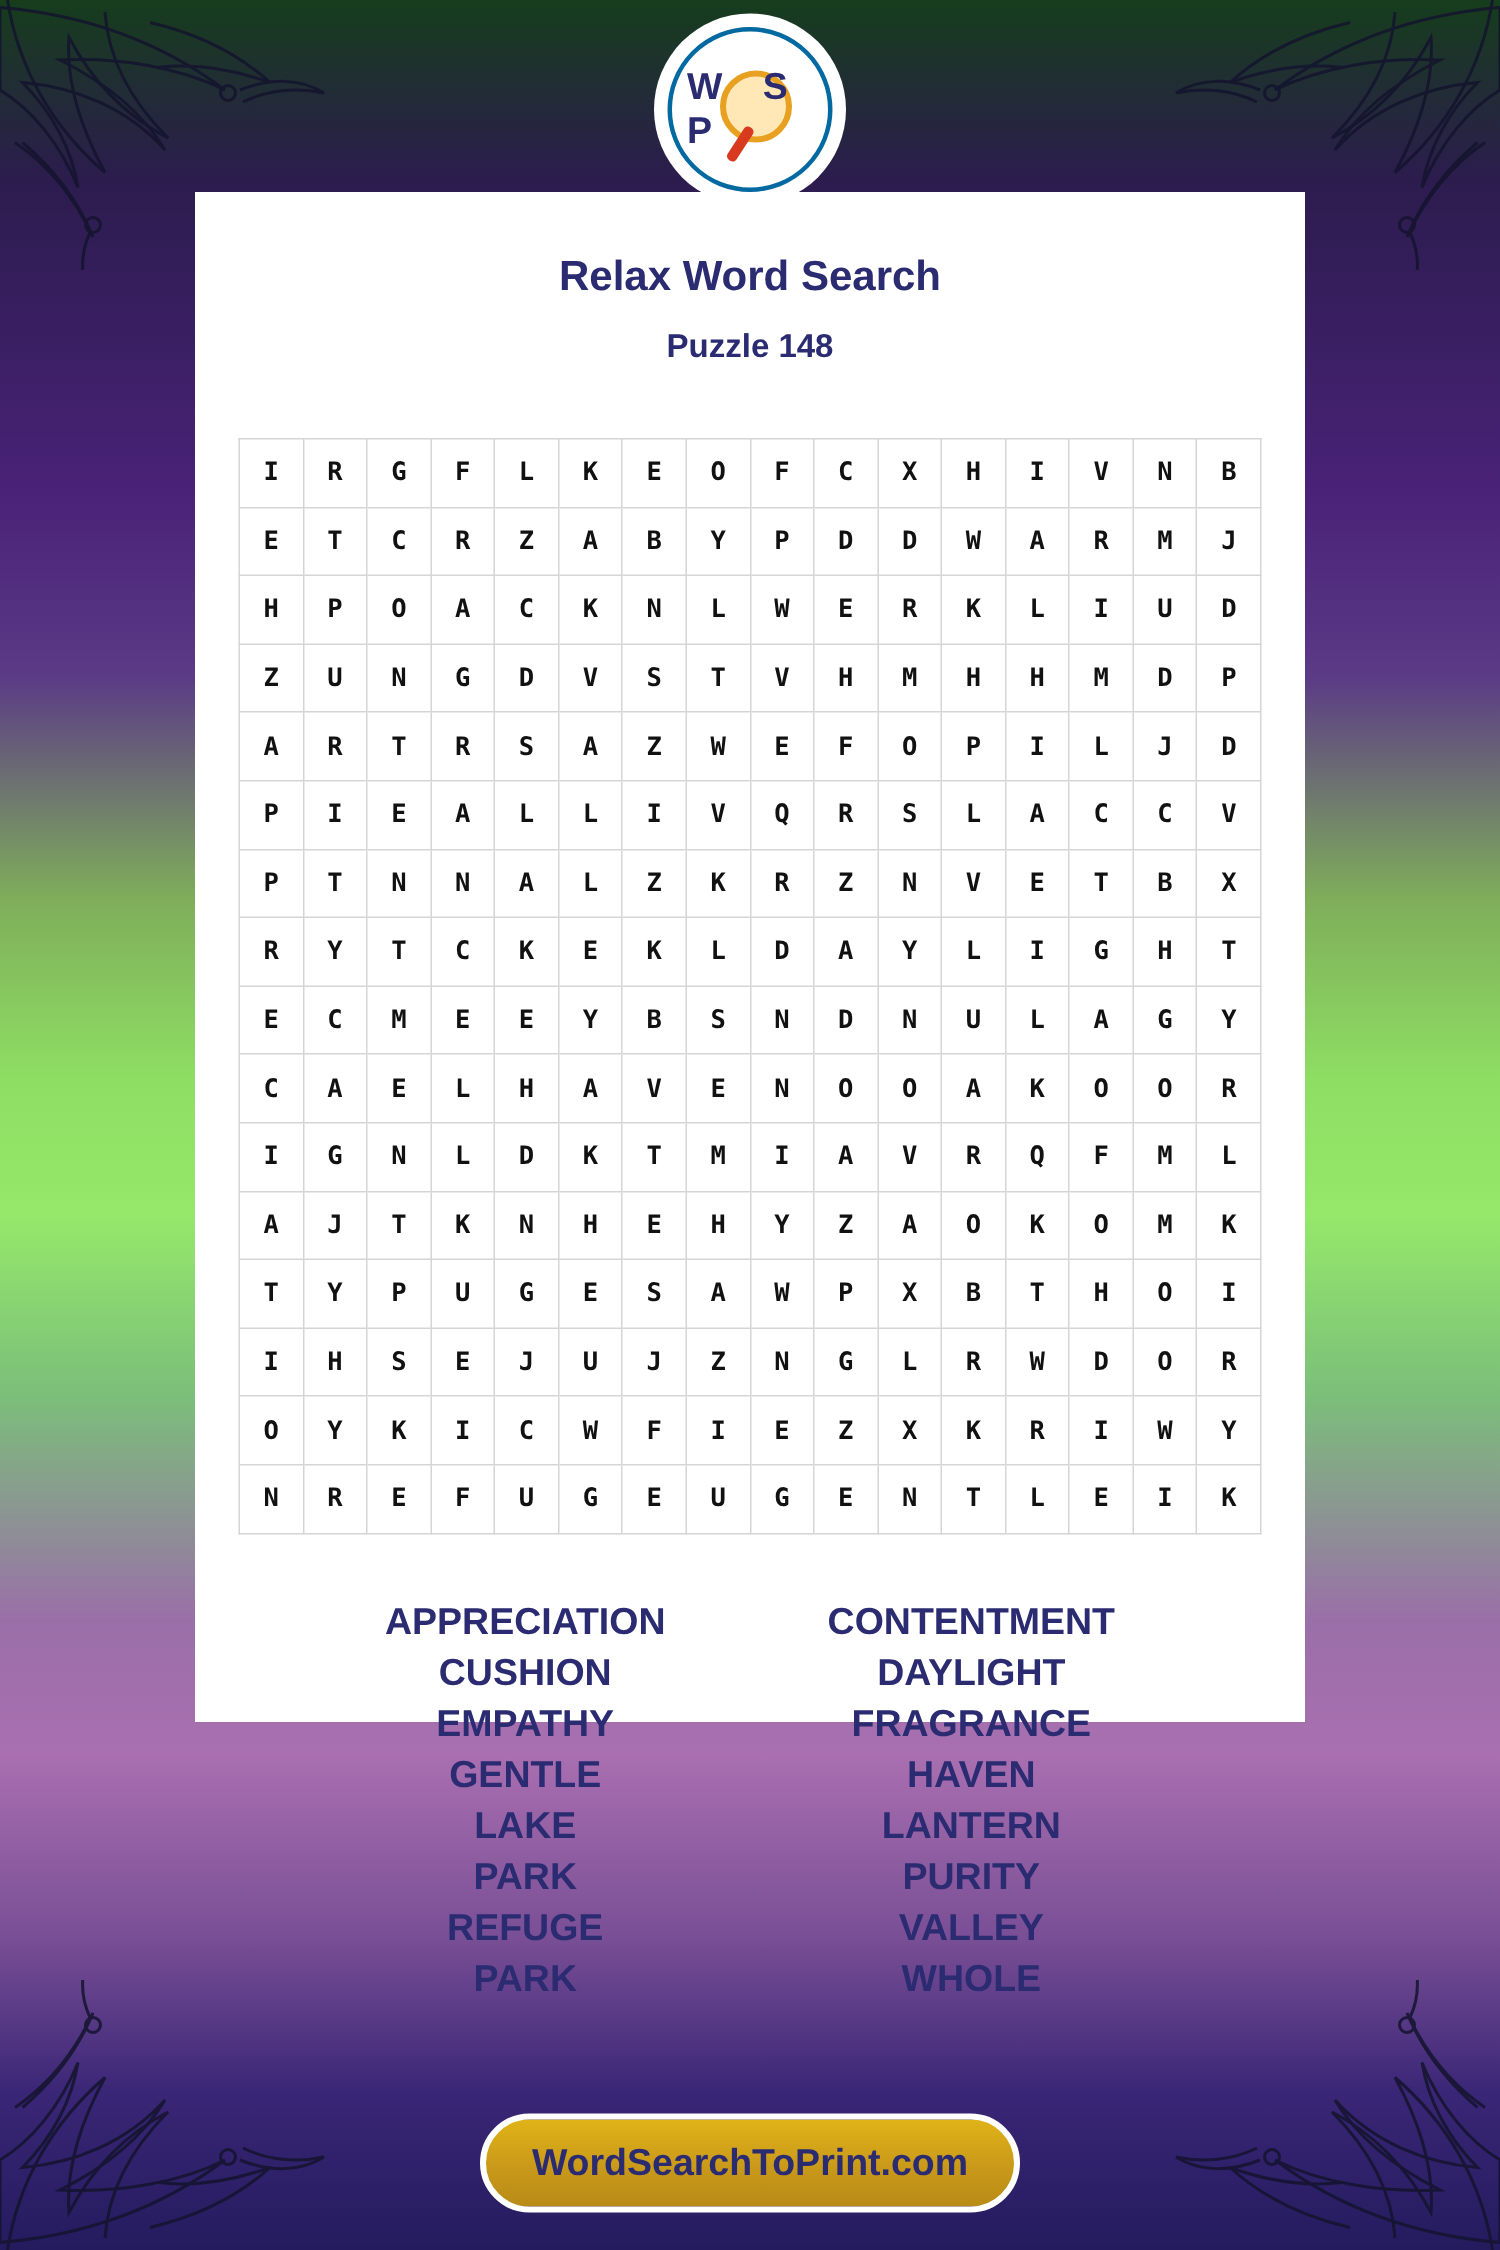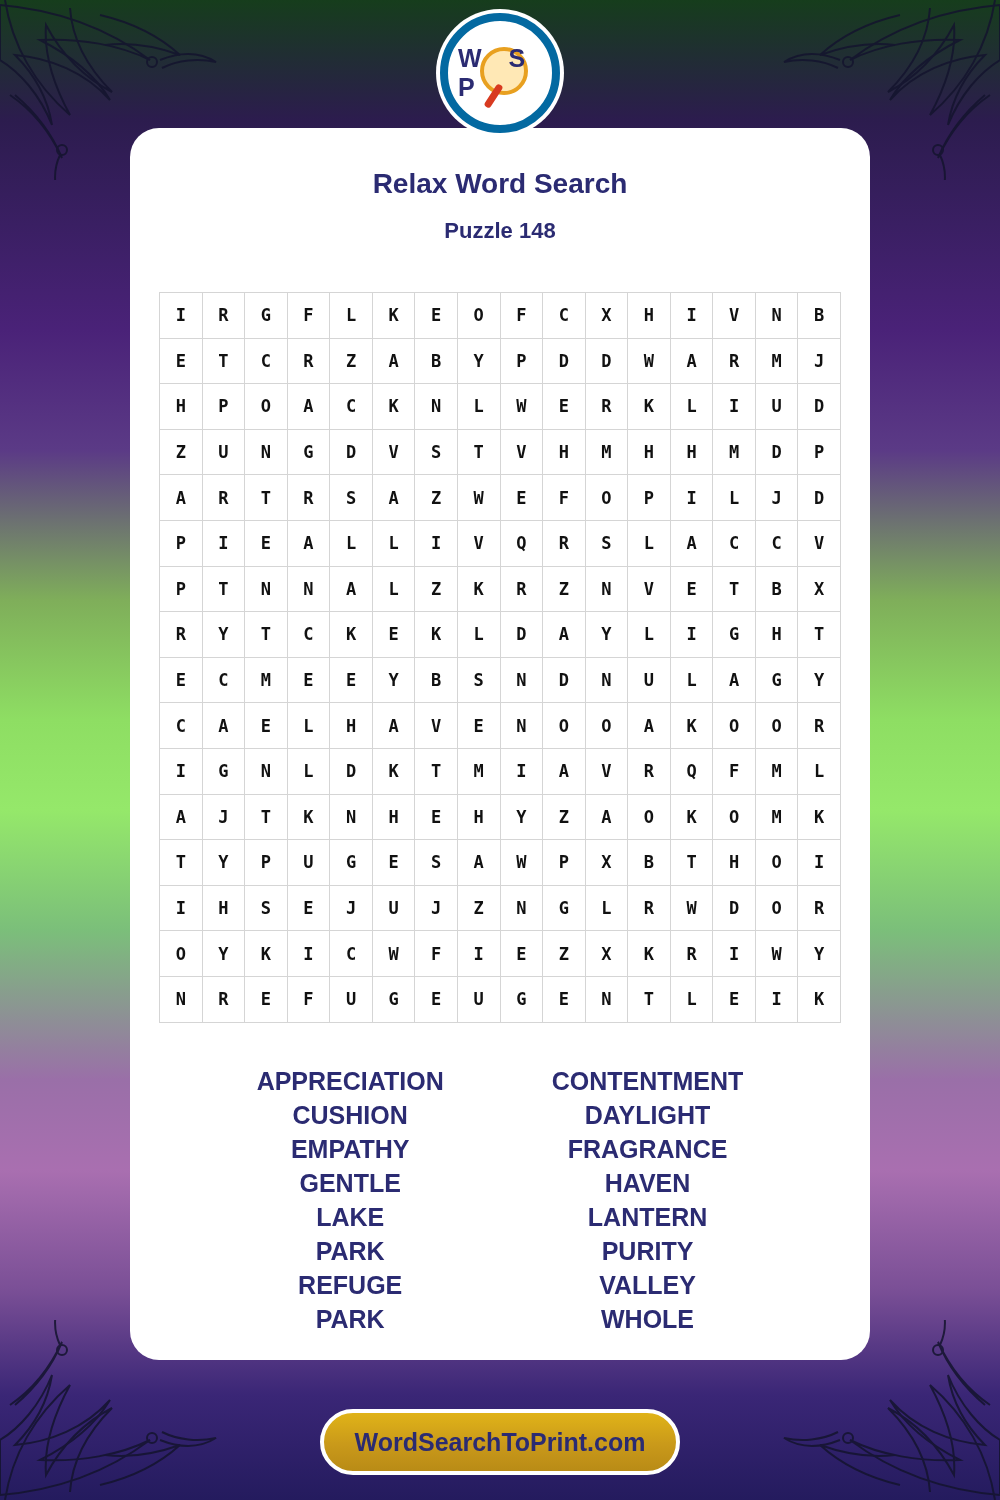--- a/index.html
+++ b/index.html
@@ -62,21 +62,21 @@
     box-shadow: 0 0 0 3px #ffffff;
     display: flex;
     align-items: center;
     justify-content: center;
     z-index: 5;
   }
   #logo .ring {
     width: 104px;
     height: 104px;
     border-radius: 50%;
-    border: 8px solid #0369a1;
+    border: 3px solid #0369a1;
     display: flex;
     align-items: center;
     justify-content: flex-end;
     position: relative;
   }
   #logo .letters {
     font-weight: bold;
     font-size: 25px;
     color: #2b2b72;
     letter-spacing: 10px;
@@ -106,24 +106,23 @@
     top: 62px;
     z-index: 1;
   }
 
   
   #sheet {
     position: absolute;
     left: 130px;
     top: 128px;
     width: 740px;
-    height: 1232px;
+    height: 1020px;
     background: #ffffff;
     z-index: 3;
-    border-radius: 29px;
   }
 
   #title {
     text-align: center;
     color: #2b2b72;
     font-size: 28px;
     font-weight: bold;
     margin-top: 40px;
   }
   #subtitle {

